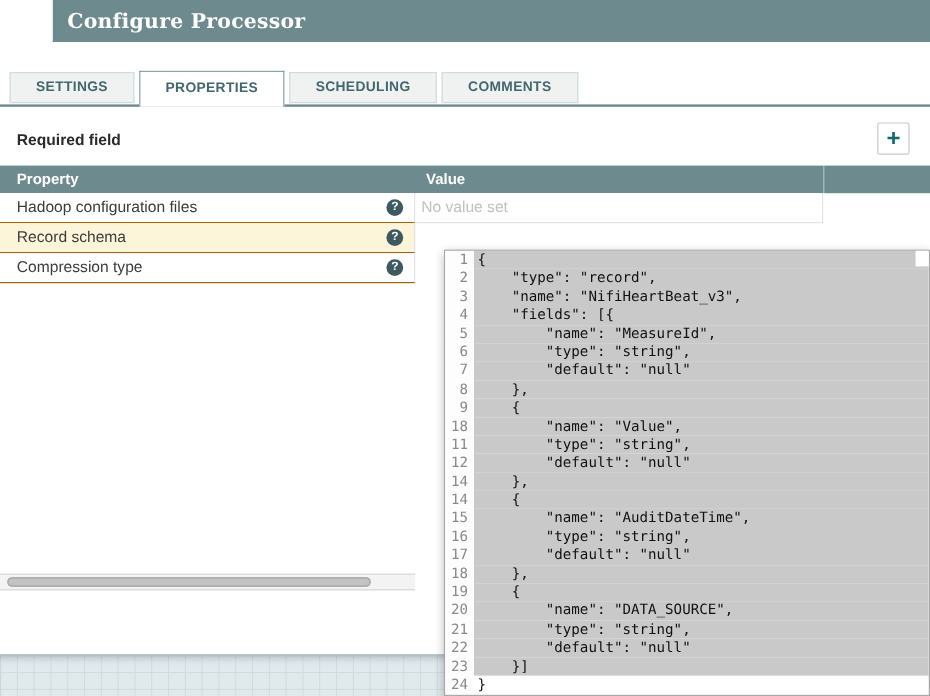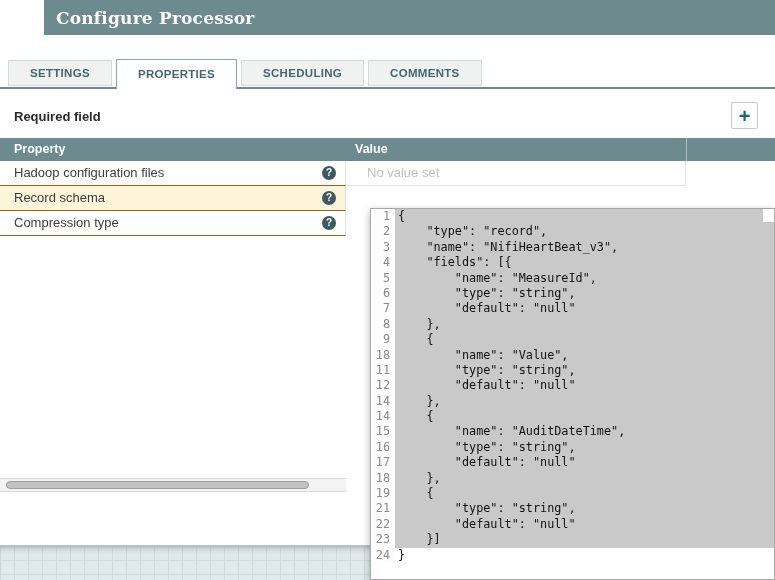--- a/index.html
+++ b/index.html
@@ -73,21 +73,21 @@
     position:absolute; left:14px; line-height:24px; font-size:13px; color:#3c3c3c;
   }
   .help-icon {
     position:absolute; right:9px; top:5px; width:14px; height:14px;
     border-radius:50%; background:#3e5a60; color:#fff;
     font-size:10px; font-weight:bold; text-align:center; line-height:14px; cursor:pointer;
   }
 
   .value-cell {
     position:absolute; left:347px; top:161px; width:339px; height:25px;
-    line-height:24px; padding-left:20px; background:#fff;
+    line-height:24px; padding-left:4px; background:#fff;
     color:#c0c0c0; font-size:13px;
     border-bottom:1px solid #e3e3e3; border-right:1px solid #e3e3e3; cursor:pointer;
   }
 
   
   .hscroll {
     position:absolute; left:0; top:478px; width:346px; height:14px;
     background:#f3f3f3; border-top:1px solid #d8d8d8; border-bottom:1px solid #d8d8d8;
   }
   .hscroll-thumb {
@@ -245,20 +245,24 @@
         </div>
         <div class="code-line selected">
           <span class="line-num">18</span>
           <span class="line-text">    },</span>
         </div>
         <div class="code-line selected">
           <span class="line-num">19</span>
           <span class="line-text">    {</span>
         </div>
         <div class="code-line selected">
+          <span class="line-num">20</span>
+          <span class="line-text">        "name": "DATA_SOURCE",</span>
+        </div>
+        <div class="code-line selected">
           <span class="line-num">21</span>
           <span class="line-text">        "type": "string",</span>
         </div>
         <div class="code-line selected">
           <span class="line-num">22</span>
           <span class="line-text">        "default": "null"</span>
         </div>
         <div class="code-line selected">
           <span class="line-num">23</span>
           <span class="line-text">    }]</span>

